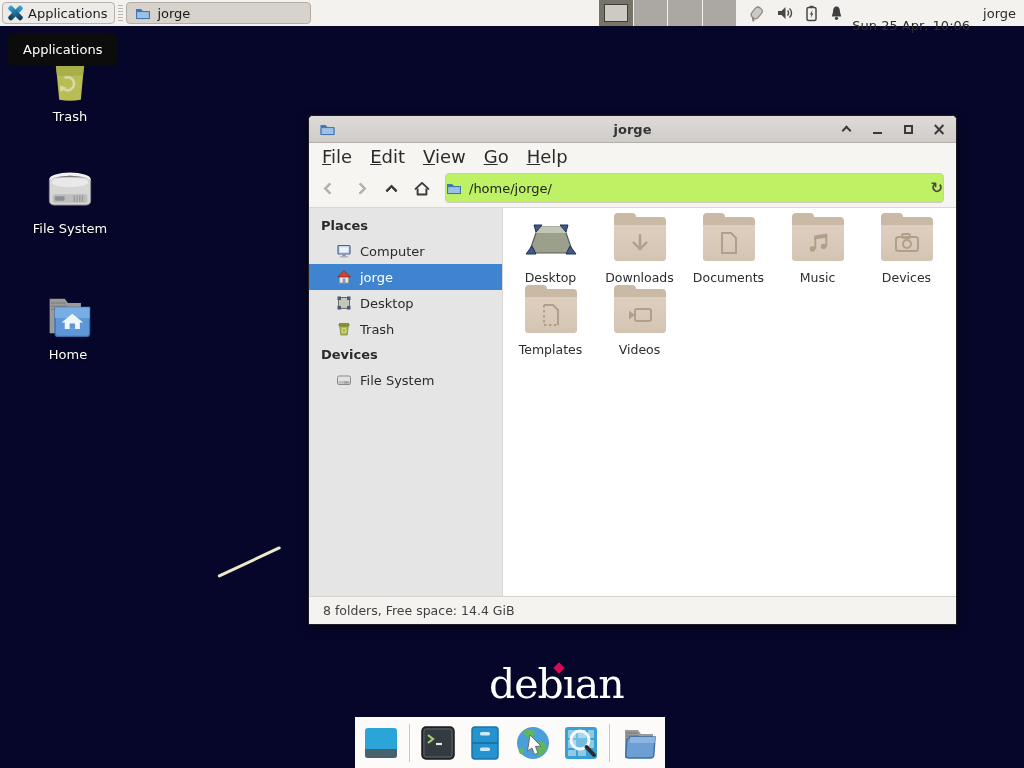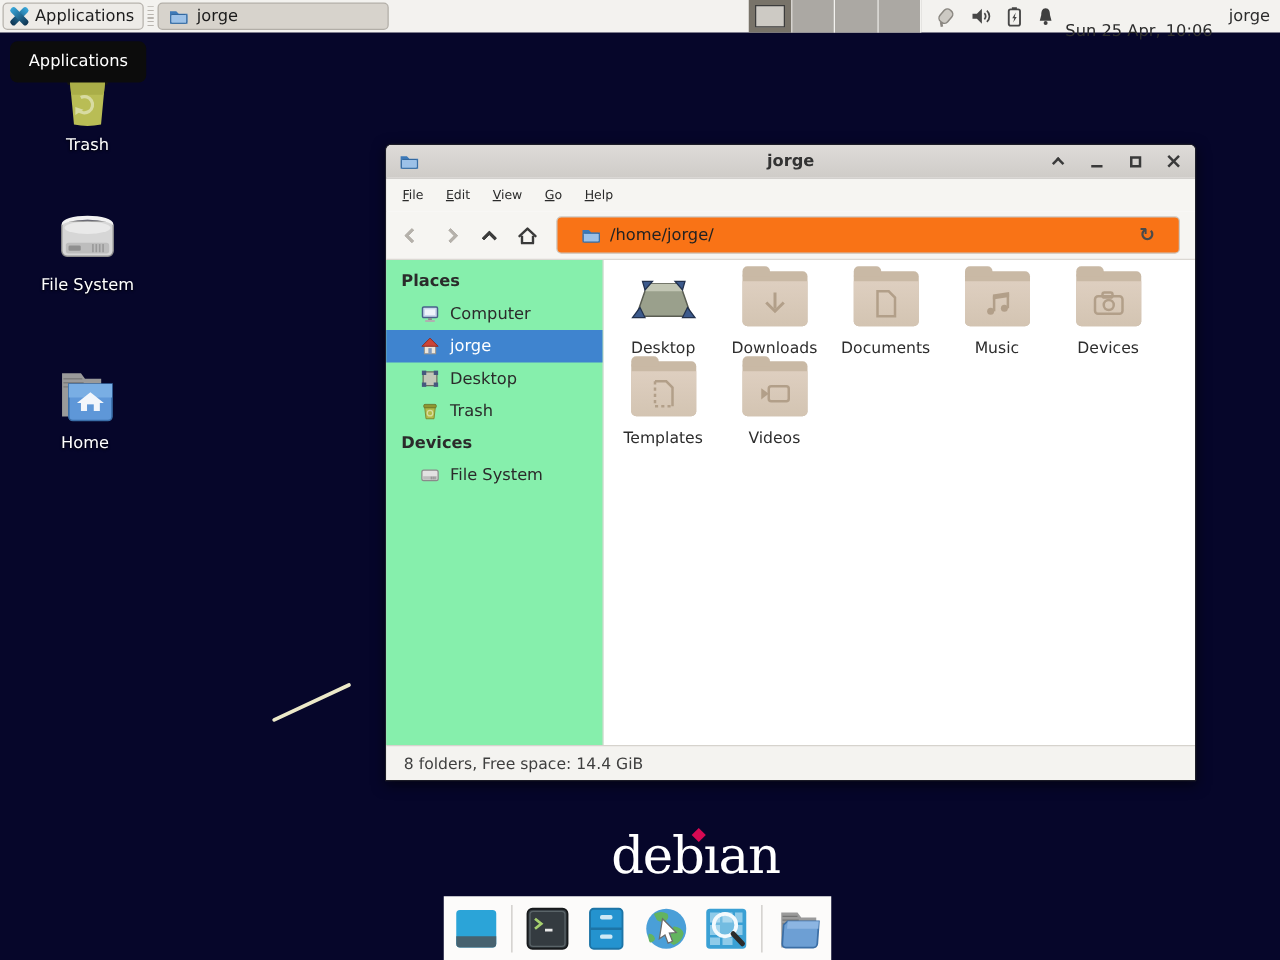--- a/index.html
+++ b/index.html
@@ -68,37 +68,37 @@
   .win-controls { margin-left:auto; display:flex; align-items:center; gap:17px; z-index:2; }
   .wc { color:#3a3a3a; cursor:default; display:flex; align-items:center; justify-content:center;
         width:14px; height:14px; }
   .chev-up-s { width:7px; height:7px; border-left:2px solid #3a3a3a; border-bottom:2px solid #3a3a3a;
         transform:rotate(135deg); margin-top:3px; }
   .minimize-bar { width:9px; height:2px; background:#3a3a3a; margin-top:8px; }
   .maximize-box { width:9px; height:9px; border:2px solid #3a3a3a; }
   .close-x { font-size:17px; font-weight:bold; line-height:14px; }
 
   .menubar { height:26px; background:#f6f5f2; display:flex; align-items:center; padding-left:4px; }
-  .menu-item { display:inline-block; padding:4px 9px; font-size:10px; color:#2b2b2b; }
+  .menu-item { display:inline-block; padding:4px 9px; font-size:18px; color:#2b2b2b; }
   .menu-item::first-letter { text-decoration:underline; }
 
   .toolbar { height:39px; background:#f6f5f2; border-bottom:1px solid #dbd8d3;
              display:flex; align-items:center; padding:0 12px; gap:15px; }
   .navbtn { width:16px; height:16px; display:flex; align-items:center; justify-content:center; }
   .chev { width:9px; height:9px; border-left:3px solid #3c3c3c; border-bottom:3px solid #3c3c3c; border-radius:1px; }
   .chev.back { transform:rotate(45deg); border-color:#b5b1ab; }
   .chev.fwd  { transform:rotate(225deg); border-color:#b5b1ab; }
   .chev.up   { transform:rotate(135deg); margin-top:4px; }
-  .address { flex:1; height:30px; background:#f97316; border:1px solid #ccc8c2; border-radius:4px;
-             display:flex; align-items:center; padding:0 19px; gap:7px; }
+  .address { flex:1; height:30px; background:#bef264; border:1px solid #ccc8c2; border-radius:4px;
+             display:flex; align-items:center; padding:0 0; gap:7px; }
   .address .path { flex:1; font-size:13px; color:#222; }
   .reload { font-size:15px; font-weight:bold; color:#4a4a4a; }
 
   .content { position:absolute; left:0; top:92px; right:0; bottom:28px; display:flex; }
-  .sidebar { width:174px; background:#86efac; border-right:1px solid #dbd8d3; padding-top:5px; flex:none; }
+  .sidebar { width:194px; background:#e5e5e5; border-right:1px solid #dbd8d3; padding-top:5px; flex:none; }
   .side-header { font-size:13px; font-weight:bold; color:#2b2b2b; padding:5px 0 5px 12px; }
   .side-item { height:26px; display:flex; align-items:center; gap:8px; padding-left:27px;
                font-size:13px; color:#2b2b2b; }
   .side-item.selected { background:#3f84cf; color:#fff; }
   .side-item svg { flex:none; }
 
   .files { flex:1; background:#fff; display:flex; flex-wrap:wrap; align-content:flex-start;
            padding:9px 0 0 3px; }
   .file-item { width:89px; margin-bottom:4px; text-align:center; }
   .file-item .flabel { font-size:12.5px; color:#2d2d2d; margin-top:5px; }

